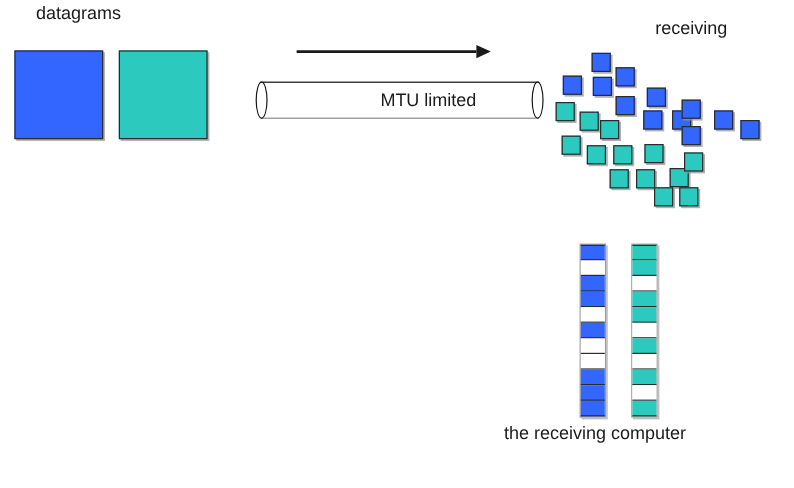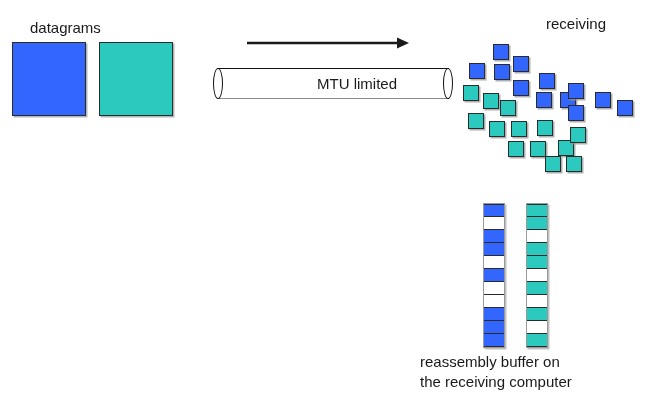--- a/index.html
+++ b/index.html
@@ -110,21 +110,21 @@
     font-size: 15px;
     color: #1a1a1a;
     line-height: 20px;
   }
 </style>
 </head>
 <body>
 
 <div id="canvas">
 
-  <div class="label" style="left:30px; top:18px;">datagrams</div>
+  <div class="label" style="left:30px; top:2px;">datagrams</div>
 
   <div id="datagram-container">
       <div class="big-square" style="left: 12px; top: 42px; width: 74px; height: 74px; background: rgb(51, 102, 255);"></div>
       <div class="big-square" style="left: 99px; top: 42px; width: 74px; height: 74px; background: rgb(43, 201, 190);"></div>
     </div>
 
   <div class="arrow">
     <svg width="162" height="14" viewBox="0 0 162 14" xmlns="http://www.w3.org/2000/svg">
       <line x1="0" y1="7" x2="150" y2="7" stroke="#1a1a1a" stroke-width="2.4"></line>
       <polygon points="150,1.5 162,7 150,12.5" fill="#1a1a1a"></polygon>
@@ -191,17 +191,16 @@
         <div class="buffer-cell" style="background: rgb(255, 255, 255);"></div>
         <div class="buffer-cell" style="background: rgb(43, 201, 190);"></div>
         <div class="buffer-cell" style="background: rgb(255, 255, 255);"></div>
         <div class="buffer-cell" style="background: rgb(43, 201, 190);"></div>
         <div class="buffer-cell" style="background: rgb(255, 255, 255);"></div>
         <div class="buffer-cell" style="background: rgb(43, 201, 190);"></div>
       </div>
     </div>
 
   <div class="caption" style="left:420px; top:352px;">
-    <div>reassembly buffer on</div>
     <div>the receiving computer</div>
   </div>
 
 </div>
 
 </body></html>

